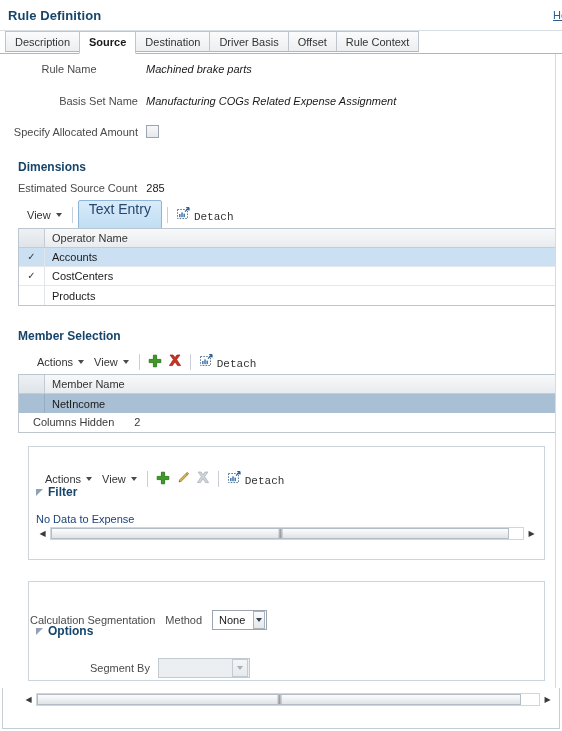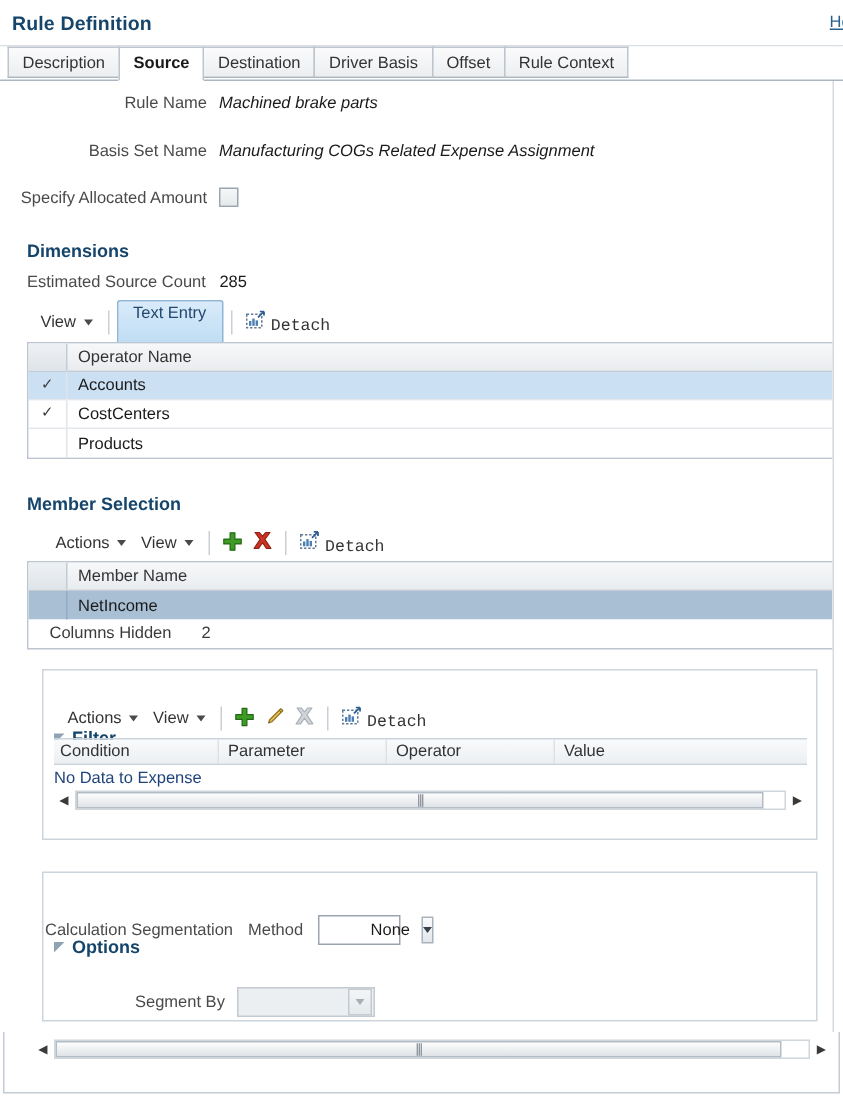--- a/index.html
+++ b/index.html
@@ -202,21 +202,21 @@
   .tb-sep {
     width: 1px;
     height: 16px;
     background: #c8cfd6;
     margin: 0 5px;
   }
   .btn-toggle {
     height: 31px;
     line-height: 17px;
     padding: 0 10px;
-    font-size: 11px;
+    font-size: 14px;
     color: #24486e;
     background: linear-gradient(#d9ebfa, #bedcf3);
     border: 1px solid #8fb6d6;
     border-radius: 2px;
     box-sizing: border-box;
     cursor: pointer;
   }
   .tb-icon-btn {
     display: inline-flex;
     align-items: center;
@@ -437,21 +437,21 @@
       <div class="tab">Driver Basis</div>
       <div class="tab">Offset</div>
       <div class="tab">Rule Context</div>
     </div>
   </div>
 
   <div class="content">
   <div class="content-inner">
 
     <div class="field-row" style="left:0px; top:9px; width:420px;">
-      <div class="field-label" style="width:138px;">Rule Name</div>
+      <div class="field-label" style="width:138px;text-align:center;">Rule Name</div>
       <div class="field-value">Machined brake parts</div>
     </div>
 
     <div class="field-row" style="left:0px; top:41px; width:500px;">
       <div class="field-label" style="width:138px;">Basis Set Name</div>
       <div class="field-value">Manufacturing COGs Related Expense Assignment</div>
     </div>
 
     <div class="field-row" style="left:0px; top:71px; width:320px;">
       <div class="field-label" style="width:138px;">Specify Allocated Amount</div>
@@ -609,30 +609,20 @@
             <rect x="2" y="7" width="1.6" height="3.2" fill="#4a7fb5"></rect>
             <rect x="4.2" y="5.4" width="1.6" height="4.8" fill="#4a7fb5"></rect>
             <rect x="6.4" y="6.6" width="1.6" height="3.6" fill="#4a7fb5"></rect>
             <path d="M8 4.6 L12 0.6 M12 0.6 L9.2 0.6 M12 0.6 L12 3.4" stroke="#2f5f94" stroke-width="1.2" fill="none"></path>
           </svg>
         </span>
         <span>Detach</span>
       </div>
     </div>
 
-    <div style="position:absolute; left:36px; top:438px; width:502px; height:18px;
-                display:flex; align-items:center; font-size:11px; color:#333;
-                background:linear-gradient(#f9fafb,#eceff2);
-                border-top:1px solid #cbd3da; border-bottom:1px solid #cbd3da;
-                box-sizing:border-box;">
-      <div style="width:105px; padding-left:4px; border-right:1px solid #dde2e7; height:100%; line-height:17px;">Condition</div>
-      <div style="width:105px; padding-left:6px; border-right:1px solid #dde2e7; height:100%; line-height:17px;">Parameter</div>
-      <div style="width:105px; padding-left:6px; border-right:1px solid #dde2e7; height:100%; line-height:17px;">Operator</div>
-      <div style="flex:1; padding-left:6px; height:100%; line-height:17px;">Value</div>
-    </div>
 
     <div class="nodata" style="left:36px; top:459px;">No Data to Expense</div>
 
     <div class="hscroll" style="left:36px; top:472px; width:502px;">
       <div class="hs-arrow">◀</div>
       <div class="hs-track">
         <div class="hs-thumb" style="width:458px;">
           <span class="grip">|||</span>
         </div>
       </div>
@@ -643,21 +633,21 @@
 
     <div class="panel-title" style="left:36px; top:535px;">
       <span class="disclose"></span>
       <span>Options</span>
     </div>
 
     <div style="position:absolute; left:30px; top:556px; width:300px; display:flex; align-items:center; gap:10px;">
       <span style="font-size:11px; color:#4a4a4a;">Calculation Segmentation</span>
       <span style="font-size:11px; color:#4a4a4a;">Method</span>
       <span class="select-box" style="width:55px;">
-        <span class="sv" style="flex:1;margin-left:28px;">None</span>
+        <span class="sv" style="flex:1;">None</span>
         <span class="sbtn">
               <span class="dcaret"></span>
             </span>
       </span>
     </div>
 
     <div style="position:absolute; left:90px; top:604px; width:260px; display:flex; align-items:center; gap:8px;">
       <span style="font-size:11px; color:#4a4a4a;">Segment By</span>
       <span class="select-box disabled" style="width:92px;">
         <span class="sv" style="flex:1;"></span>

